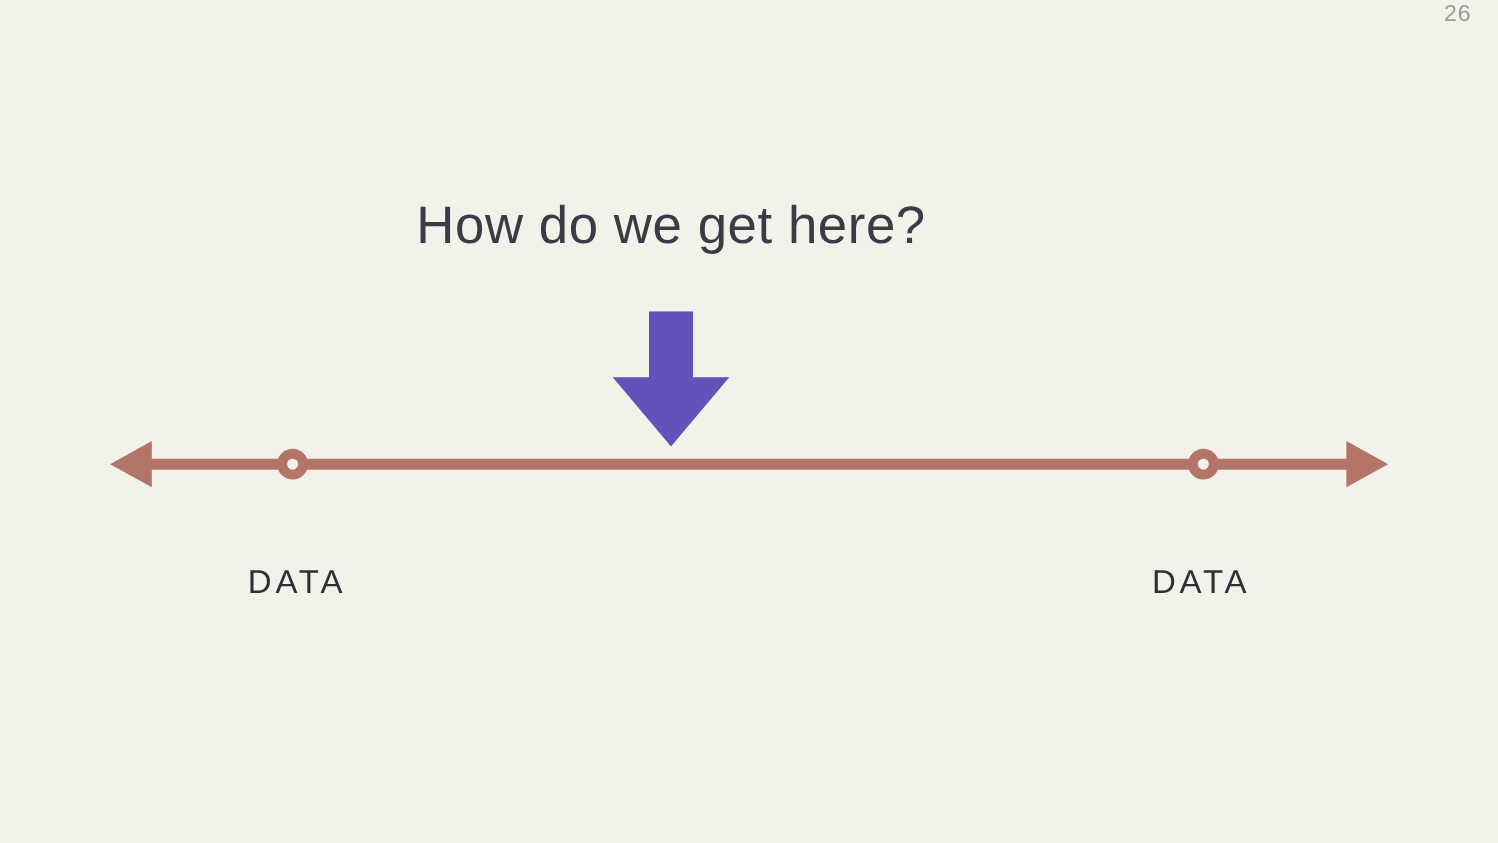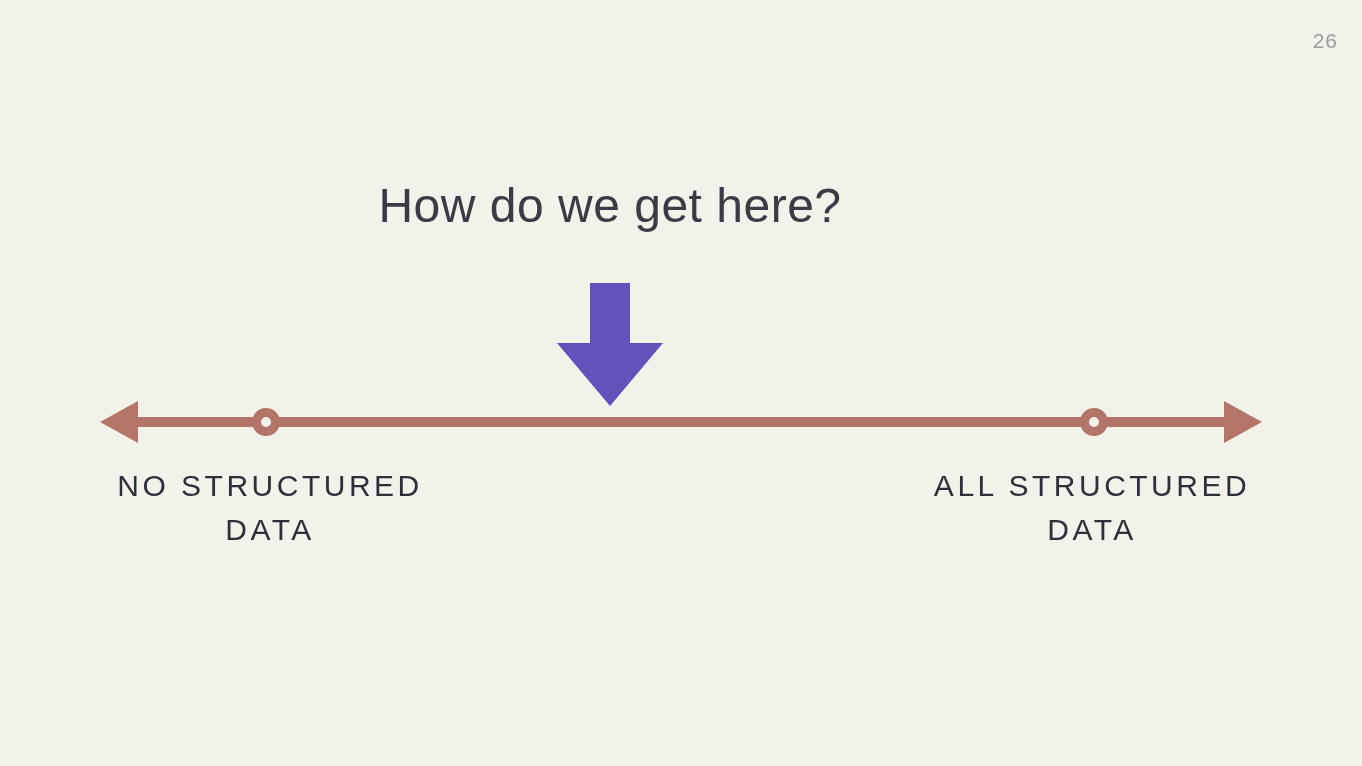--- a/index.html
+++ b/index.html
@@ -18,21 +18,21 @@
     overflow: hidden;
   }
   .slide {
     position: relative;
     width: 1362px;
     height: 766px;
     background: var(--background);
   }
   .page-number {
     position: absolute;
-    top: 29px;
+    top: 1px;
     right: 24px;
     font-size: 21px;
     letter-spacing: 1px;
     color: var(--page_number);
   }
   .title {
     position: absolute;
     left: 610px;
     top: 178px;
     transform: translateX(-50%);
@@ -98,22 +98,22 @@
 
   <svg class="spectrum" viewBox="0 392 1362 64" aria-hidden="true">
     <line class="axis-line" x1="110" y1="422" x2="1252" y2="422"></line>
     <polygon class="axis-head" points="100,422 138,401 138,443"></polygon>
     <polygon class="axis-head" points="1262,422 1224,401 1224,443"></polygon>
     <circle class="axis-marker" cx="266" cy="422" r="9.5"></circle>
     <circle class="axis-marker" cx="1094" cy="422" r="9.5"></circle>
   </svg>
 
   <div class="axis-label axis-label-left">
-    <span>NO STRUCTURED</span><br>
+    <br>
     <span>DATA</span>
   </div>
 
   <div class="axis-label axis-label-right">
-    <span>ALL STRUCTURED</span><br>
+    <br>
     <span>DATA</span>
   </div>
 
 </div>
 
 </body></html>

